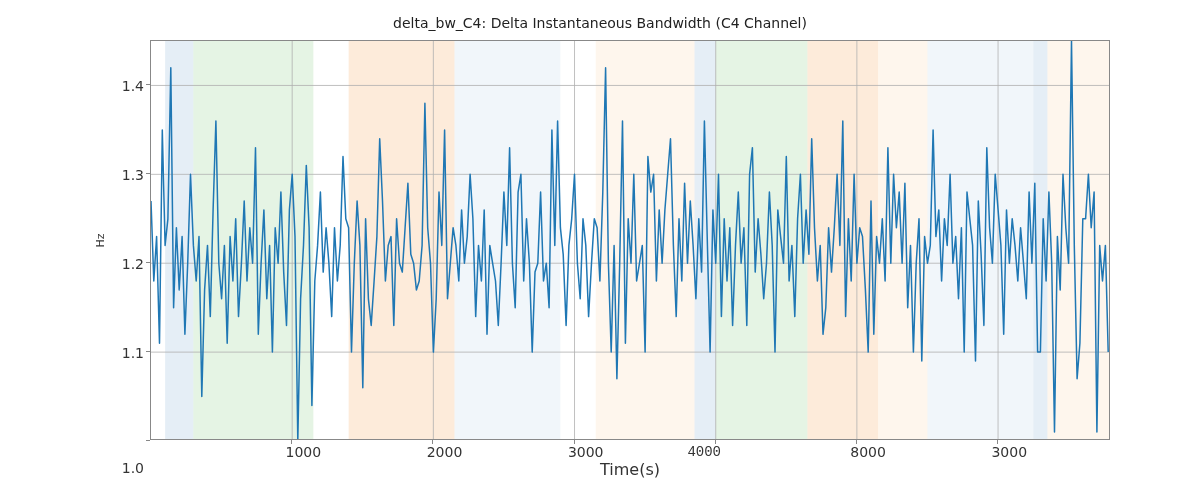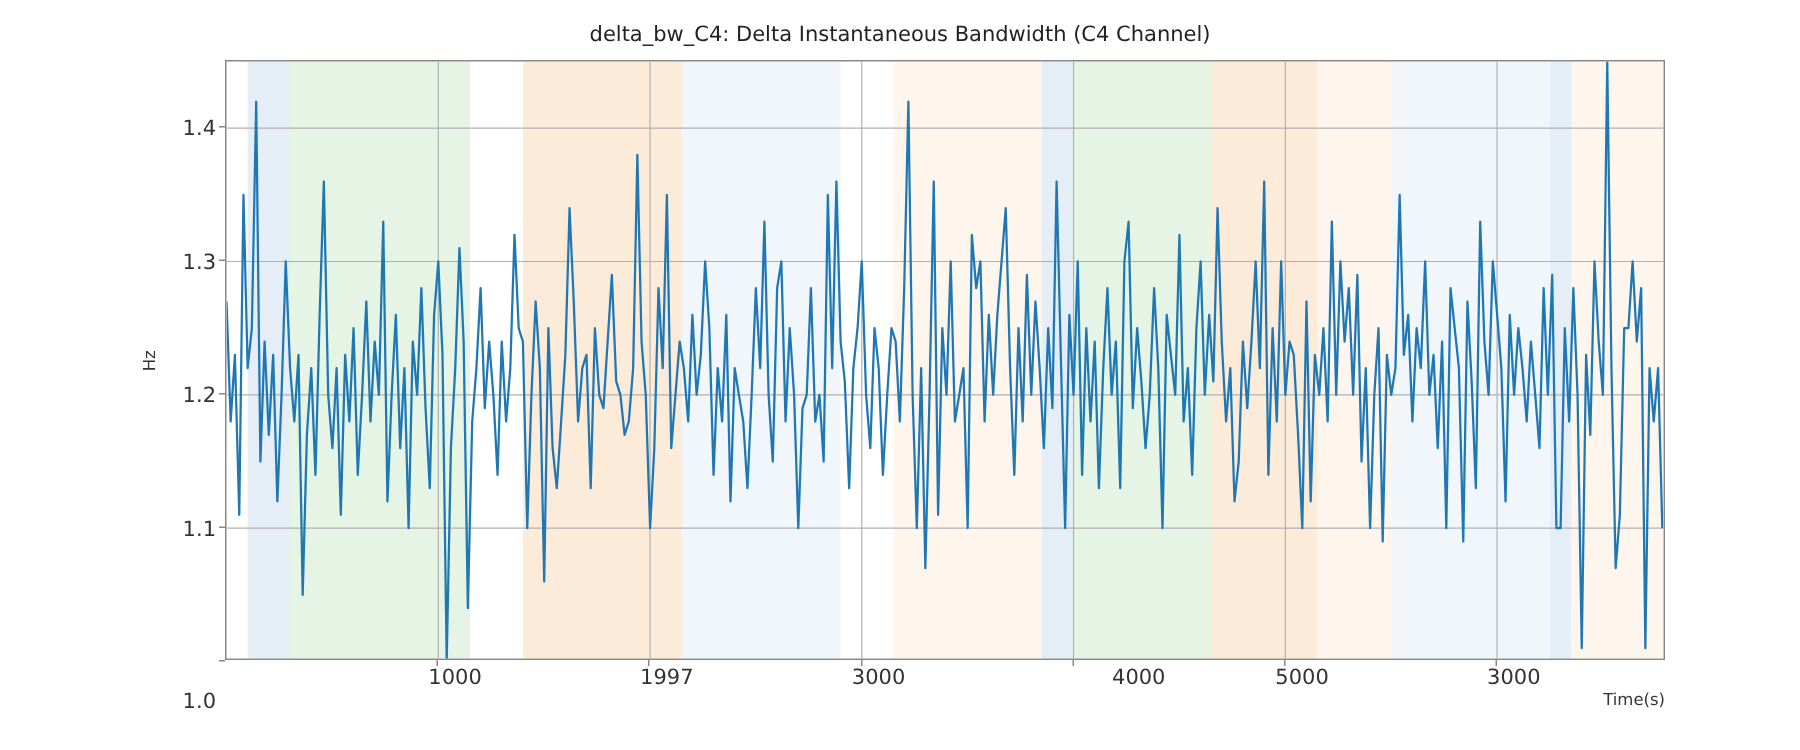--- a/index.html
+++ b/index.html
@@ -48,22 +48,22 @@
     stroke-linejoin: round;
   }
   .band {
     opacity: 0.30;
   }
   .xlabel {
     position: absolute;
     top: 460px;
     left: 150px;
     width: 960px;
-    text-align: right;
-    font-size: 11px;
+    text-align: center;
+    font-size: 16px;
   }
   .ylabel {
     position: absolute;
     left: 90px;
     top: 40px;
     height: 400px;
     width: 20px;
     display: flex;
     align-items: center;
     justify-content: center;
@@ -131,27 +131,27 @@
       <path id="series-path" class="series" d="M0.0,160.0L2.8,240.0L5.6,195.6L8.5,302.2L11.3,88.9L14.1,204.4L16.9,177.8L19.8,26.7L22.6,266.7L25.4,186.7L28.2,248.9L31.1,195.6L33.9,293.3L36.7,222.2L39.5,133.3L42.4,204.4L45.2,240.0L48.0,195.6L50.8,355.6L53.6,248.9L56.5,204.4L59.3,275.6L62.1,168.9L64.9,80.0L67.8,222.2L70.6,257.8L73.4,204.4L76.2,302.2L79.1,195.6L81.9,240.0L84.7,177.8L87.5,275.6L90.4,222.2L93.2,160.0L96.0,240.0L98.8,186.7L101.6,222.2L104.5,106.7L107.3,293.3L110.1,222.2L112.9,168.9L115.8,257.8L118.6,204.4L121.4,311.1L124.2,186.7L127.1,222.2L129.9,151.1L132.7,231.1L135.5,284.4L138.4,168.9L141.2,133.3L144.0,195.6L146.8,400.0L149.6,257.8L152.5,204.4L155.3,124.4L158.1,186.7L160.9,364.4L163.8,240.0L166.6,204.4L169.4,151.1L172.2,231.1L175.1,186.7L177.9,222.2L180.7,275.6L183.5,186.7L186.4,240.0L189.2,204.4L192.0,115.6L194.8,177.8L197.6,186.7L200.5,311.1L203.3,222.2L206.1,160.0L208.9,204.4L211.8,346.7L214.6,177.8L217.4,257.8L220.2,284.4L223.1,240.0L225.9,195.6L228.7,97.8L231.5,160.0L234.4,240.0L237.2,204.4L240.0,195.6L242.8,284.4L245.6,177.8L248.5,222.2L251.3,231.1L254.1,186.7L256.9,142.2L259.8,213.3L262.6,222.2L265.4,248.9L268.2,240.0L271.1,204.4L273.9,62.2L276.7,186.7L279.5,222.2L282.4,311.1L285.2,257.8L288.0,151.1L290.8,204.4L293.6,88.9L296.5,257.8L299.3,222.2L302.1,186.7L304.9,204.4L307.8,240.0L310.6,168.9L313.4,222.2L316.2,195.6L319.1,133.3L321.9,177.8L324.7,275.6L327.5,204.4L330.4,240.0L333.2,168.9L336.0,293.3L338.8,204.4L341.6,222.2L344.5,240.0L347.3,284.4L350.1,222.2L352.9,151.1L355.8,204.4L358.6,106.7L361.4,222.2L364.2,266.7L367.1,151.1L369.9,133.3L372.7,240.0L375.5,177.8L378.4,222.2L381.2,311.1L384.0,231.1L386.8,222.2L389.6,151.1L392.5,240.0L395.3,222.2L398.1,266.7L400.9,88.9L403.8,204.4L406.6,80.0L409.4,186.7L412.2,213.3L415.1,284.4L417.9,204.4L420.7,177.8L423.5,133.3L426.4,222.2L429.2,257.8L432.0,177.8L434.8,204.4L437.6,275.6L440.5,222.2L443.3,177.8L446.1,186.7L448.9,240.0L451.8,151.1L454.6,26.7L457.4,222.2L460.2,311.1L463.1,204.4L465.9,337.8L468.7,222.2L471.5,80.0L474.4,302.2L477.2,177.8L480.0,222.2L482.8,133.3L485.6,240.0L488.5,222.2L491.3,204.4L494.1,311.1L496.9,115.6L499.8,151.1L502.6,133.3L505.4,240.0L508.2,168.9L511.1,222.2L513.9,168.9L516.7,133.3L519.5,97.8L522.4,204.4L525.2,275.6L528.0,177.8L530.8,240.0L533.6,142.2L536.5,222.2L539.3,160.0L542.1,204.4L544.9,257.8L547.8,177.8L550.6,231.1L553.4,80.0L556.2,195.6L559.1,311.1L561.9,168.9L564.7,222.2L567.5,133.3L570.4,275.6L573.2,177.8L576.0,240.0L578.8,186.7L581.6,284.4L584.5,204.4L587.3,151.1L590.1,222.2L592.9,186.7L595.8,284.4L598.6,133.3L601.4,106.7L604.2,231.1L607.1,177.8L609.9,213.3L612.7,257.8L615.5,222.2L618.4,151.1L621.2,204.4L624.0,311.1L626.8,168.9L629.6,195.6L632.5,222.2L635.3,115.6L638.1,240.0L640.9,204.4L643.8,275.6L646.6,177.8L649.4,133.3L652.2,222.2L655.1,168.9L657.9,213.3L660.7,97.8L663.5,186.7L666.4,240.0L669.2,204.4L672.0,293.3L674.8,266.7L677.6,186.7L680.5,231.1L683.3,186.7L686.1,133.3L688.9,204.4L691.8,80.0L694.6,275.6L697.4,177.8L700.2,240.0L703.1,133.3L705.9,222.2L708.7,186.7L711.5,195.6L714.4,248.9L717.2,311.1L720.0,160.0L722.8,293.3L725.6,195.6L728.5,222.2L731.3,177.8L734.1,240.0L736.9,106.7L739.8,222.2L742.6,133.3L745.4,186.7L748.2,151.1L751.1,222.2L753.9,142.2L756.7,266.7L759.5,204.4L762.4,311.1L765.2,222.2L768.0,177.8L770.8,320.0L773.6,195.6L776.5,222.2L779.3,204.4L782.1,88.9L784.9,195.6L787.8,168.9L790.6,240.0L793.4,177.8L796.2,204.4L799.1,133.3L801.9,222.2L804.7,195.6L807.5,257.8L810.4,186.7L813.2,311.1L816.0,151.1L818.8,177.8L821.6,204.4L824.5,320.0L827.3,160.0L830.1,213.3L832.9,284.4L835.8,106.7L838.6,186.7L841.4,222.2L844.2,133.3L847.1,168.9L849.9,204.4L852.7,293.3L855.5,168.9L858.4,222.2L861.2,177.8L864.0,204.4L866.8,240.0L869.6,186.7L872.5,222.2L875.3,257.8L878.1,151.1L880.9,222.2L883.8,142.2L886.6,311.1L889.4,311.1L892.2,177.8L895.1,240.0L897.9,151.1L900.7,222.2L903.5,391.1L906.4,195.6L909.2,248.9L912.0,133.3L914.8,186.7L917.6,222.2L920.5,0.0L923.3,204.4L926.1,337.8L928.9,302.2L931.8,177.8L934.6,177.8L937.4,133.3L940.2,186.7L943.1,151.1L945.9,391.1L948.7,204.4L951.5,240.0L954.4,204.4L957.2,311.1" stroke="#1f77b4"></path>
     </svg>
   </div>
 
   <div class="xlabel">Time(s)</div>
 
   <div id="tick-container">
       <div class="tick-mark-x" style="left: 291.176px;"></div>
       <div class="tick-label tick-x" style="left: 261.176px;">1000</div>
       <div class="tick-mark-x" style="left: 432.353px;"></div>
-      <div class="tick-label tick-x" style="left: 402.353px;">1997</div>
+      <div class="tick-label tick-x" style="left: 402.353px;">2000</div>
       <div class="tick-mark-x" style="left: 573.529px;"></div>
       <div class="tick-label tick-x" style="left: 543.529px;">3000</div>
       <div class="tick-mark-x" style="left: 714.706px;"></div>
-      <div class="tick-label tick-x" style="left: 717px;">4000</div>
+      <div class="tick-label tick-x" style="left: 661px; font-family: Liberation Mono, monospace;">4000</div>
       <div class="tick-mark-x" style="left: 855.882px;"></div>
-      <div class="tick-label tick-x" style="left: 825.882px;">5000</div>
+      <div class="tick-label tick-x" style="left: 825.882px;">8000</div>
       <div class="tick-mark-x" style="left: 997.059px;"></div>
       <div class="tick-label tick-x" style="left: 967.059px;">3000</div>
       <div class="tick-mark-y" style="top: 440px;"></div>
       <div class="tick-label tick-y" style="top: 460px;">1.0</div>
       <div class="tick-mark-y" style="top: 351.111px;"></div>
       <div class="tick-label tick-y" style="top: 345.111px;">1.1</div>
       <div class="tick-mark-y" style="top: 262.222px;"></div>
       <div class="tick-label tick-y" style="top: 256.222px;">1.2</div>
       <div class="tick-mark-y" style="top: 173.333px;"></div>
       <div class="tick-label tick-y" style="top: 167.333px;">1.3</div>

